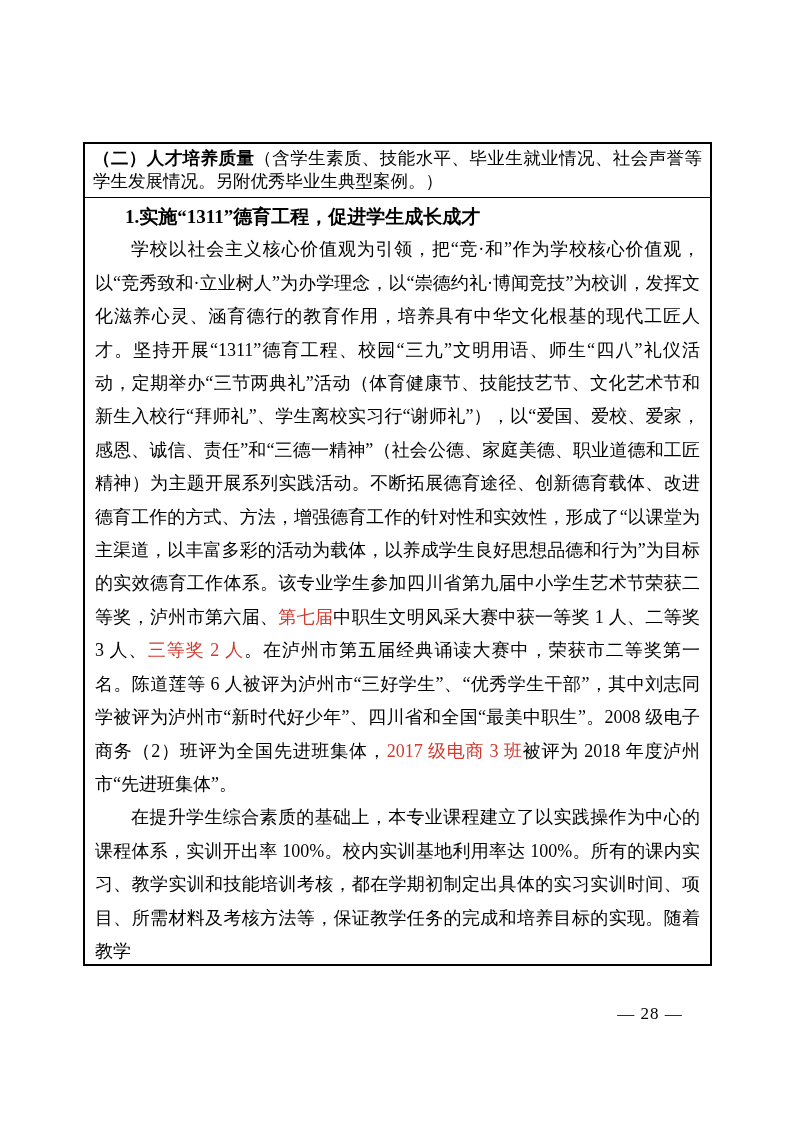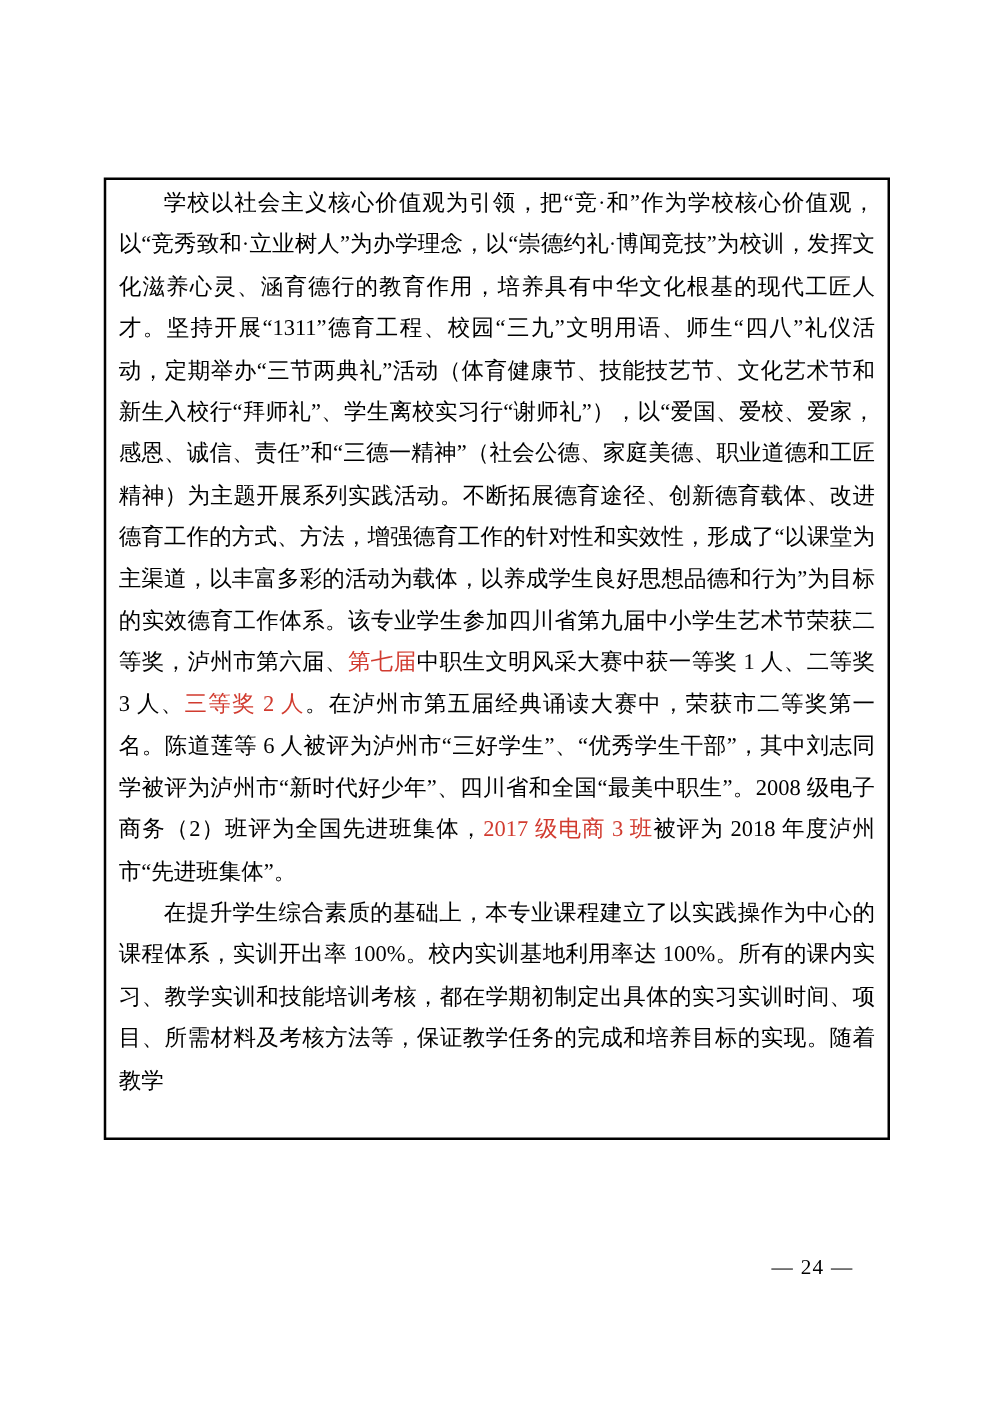--- a/index.html
+++ b/index.html
@@ -63,26 +63,30 @@
     line-height: 24px;
   }
 </style>
 </head>
 <body>
 
 <div class="page">
 
   <div class="doc-box">
 
+    <div class="header-cell">
+      <span class="header-title-bold">（二）人才培养质量</span><span>（含学生素质、技能水平、毕业生就业情况、社会声誉等学生发展情况。另附优秀毕业生典型案例。）</span>
+    </div>
 
     <div class="body-cell">
+      <h3 class="sub-heading">1.实施“1311”德育工程，促进学生成长成才</h3>
 
       <p class="para"><span style="color: rgb(0, 0, 0);">学校以社会主义核心价值观为引领，把“竞·和”作为学校核心价值观，以“竞秀致和·立业树人”为办学理念，以“崇德约礼·博闻竞技”为校训，发挥文化滋养心灵、涵育德行的教育作用，培养具有中华文化根基的现代工匠人才。坚持开展“1311”德育工程、校园“三九”文明用语、师生“四八”礼仪活动，定期举办“三节两典礼”活动（体育健康节、技能技艺节、文化艺术节和新生入校行“拜师礼”、学生离校实习行“谢师礼”），以“爱国、爱校、爱家，感恩、诚信、责任”和“三德一精神”（社会公德、家庭美德、职业道德和工匠精神）为主题开展系列实践活动。不断拓展德育途径、创新德育载体、改进德育工作的方式、方法，增强德育工作的针对性和实效性，形成了“以课堂为主渠道，以丰富多彩的活动为载体，以养成学生良好思想品德和行为”为目标的实效德育工作体系。该专业学生参加四川省第九届中小学生艺术节荣获二等奖，泸州市第六届、</span><span style="color: rgb(209, 59, 47);">第七届</span><span style="color: rgb(0, 0, 0);">中职生文明风采大赛中获一等奖 1 人、二等奖 3 人、</span><span style="color: rgb(209, 59, 47);">三等奖 2 人</span><span style="color: rgb(0, 0, 0);">。在泸州市第五届经典诵读大赛中，荣获市二等奖第一名。陈道莲等 6 人被评为泸州市“三好学生”、“优秀学生干部”，其中刘志同学被评为泸州市“新时代好少年”、四川省和全国“最美中职生”。2008 级电子商务（2）班评为全国先进班集体，</span><span style="color: rgb(209, 59, 47);">2017 级电商 3 班</span><span style="color: rgb(0, 0, 0);">被评为 2018 年度泸州市“先进班集体”。</span></p>
 
 
       <p class="para">在提升学生综合素质的基础上，本专业课程建立了以实践操作为中心的课程体系，实训开出率 100%。校内实训基地利用率达 100%。所有的课内实习、教学实训和技能培训考核，都在学期初制定出具体的实习实训时间、项目、所需材料及考核方法等，保证教学任务的完成和培养目标的实现。随着教学</p>
     </div>
 
   </div>
 
-  <div class="page-number">— 24 —</div>
+  <div class="page-number">— 28 —</div>
 
 </div>
 
 </body></html>

